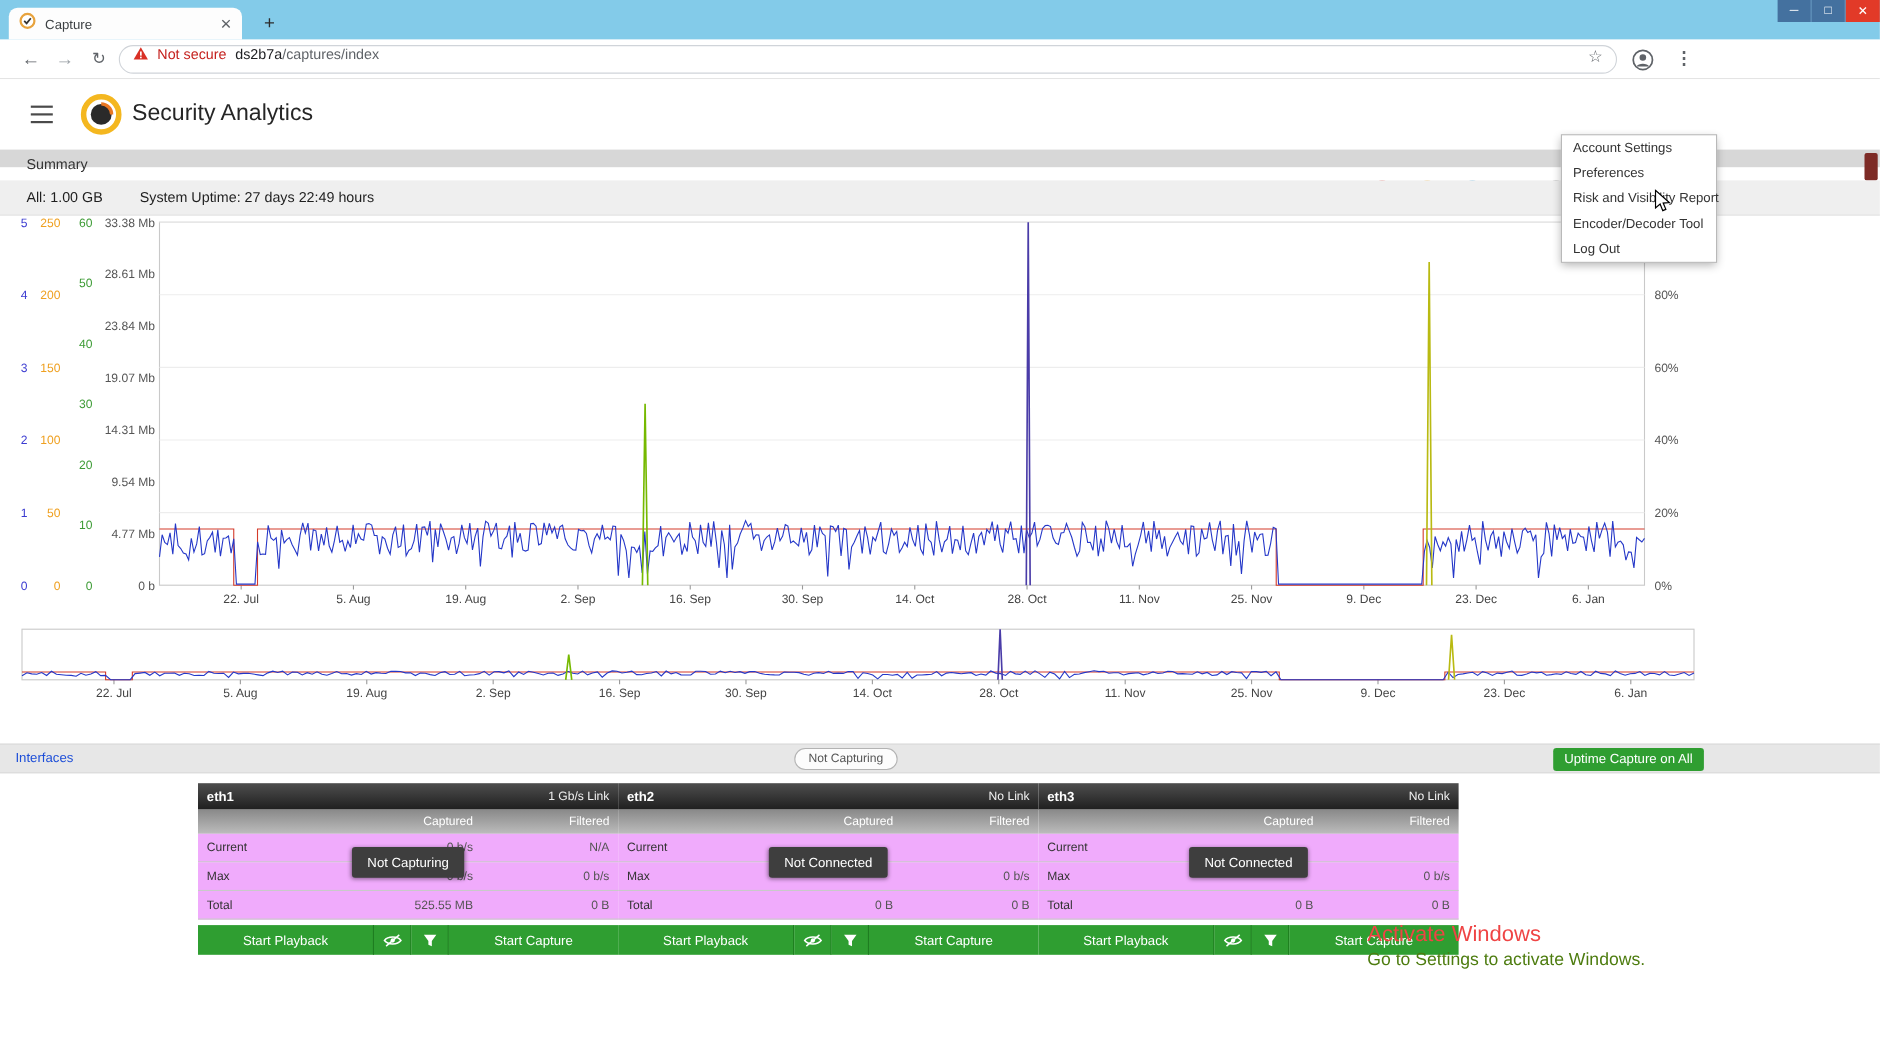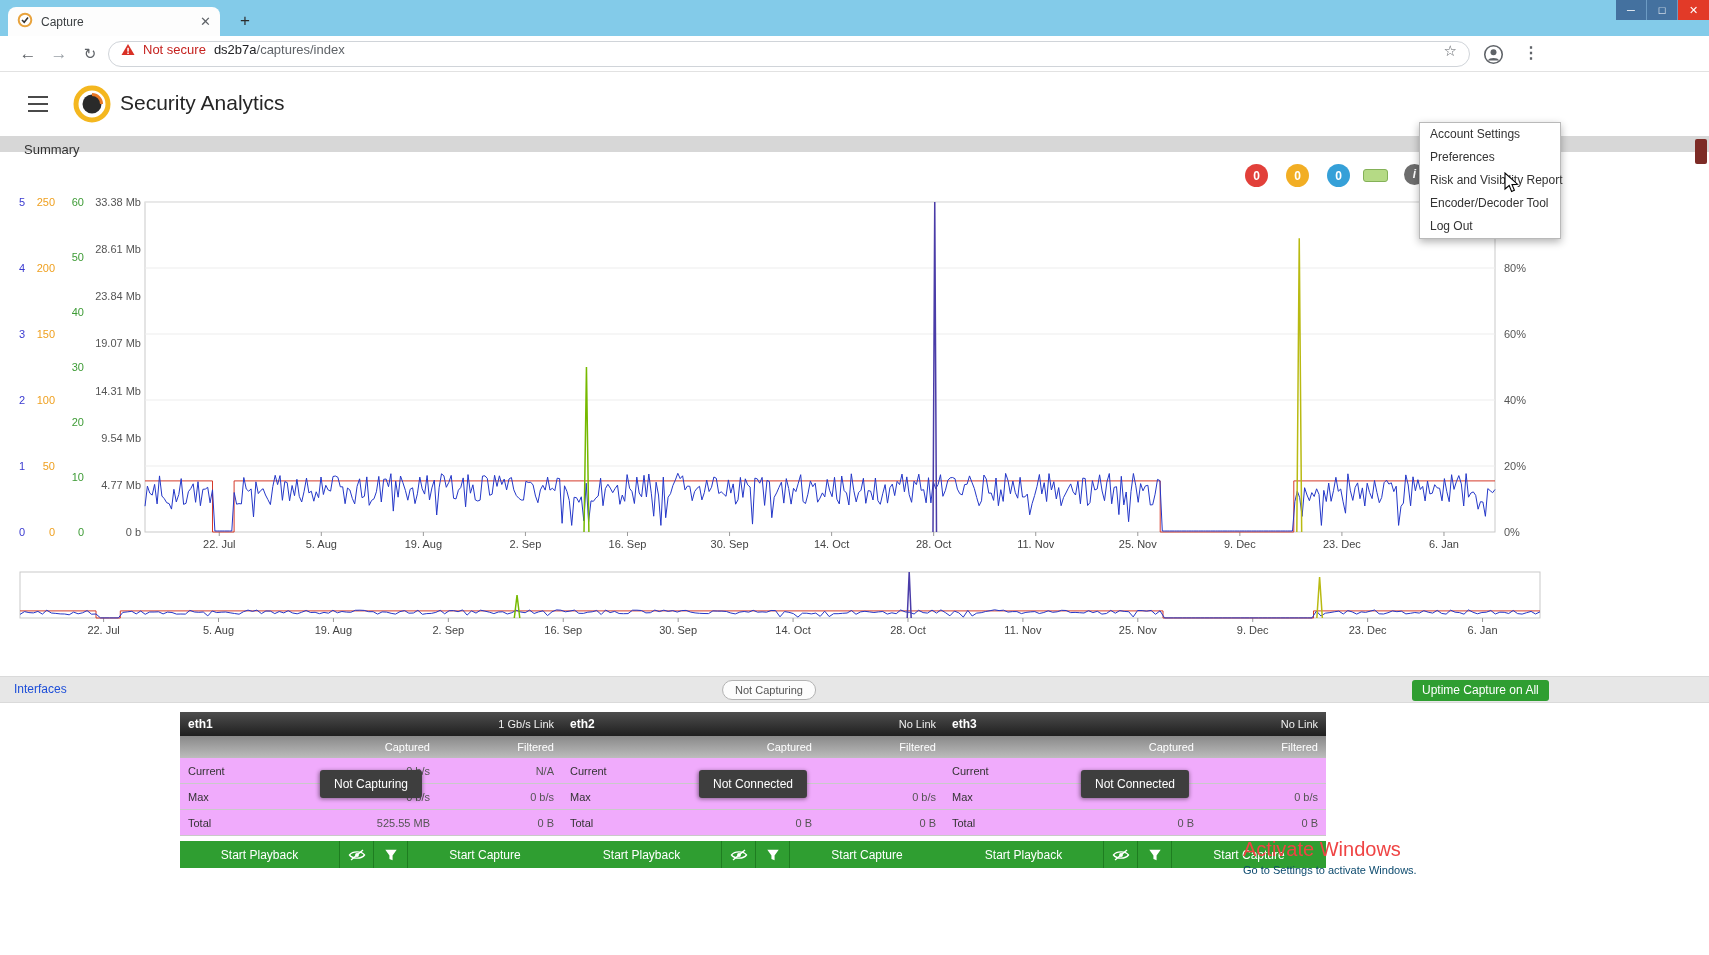--- a/index.html
+++ b/index.html
@@ -75,21 +75,21 @@
 .card-row .val{text-align:right;padding-right:8px;color:#555}
 .card-footer{margin-top:5px;display:flex;height:27px}
 .gbtn{background:#2f9e31;color:#fff;font-size:12px;display:flex;align-items:center;justify-content:center;border-right:1px solid #1e7d20}
 .gbtn.play{width:160px}
 .gbtn.icon{width:34px}
 .gbtn.cap{flex:1;border-right:none}
 .overlay-btn{position:absolute;left:50%;top:58px;transform:translateX(-50%);background:#3e3e3e;border-radius:3px;color:#fff;font-size:12px;padding:7px 14px;box-shadow:0 1px 4px rgba(0,0,0,.45);white-space:nowrap;z-index:5}
 
 
 .wm1{position:absolute;left:1243px;top:838px;font-size:20px;color:#ef4444;z-index:60;pointer-events:none}
-.wm2{position:absolute;left:1243px;top:864px;font-size:11px;color:#0c4a6e;z-index:60;pointer-events:none}
+.wm2{position:absolute;left:1243px;top:864px;font-size:16px;color:#4d7c0f;z-index:60;pointer-events:none}
 </style>
 </head>
 <body>
 
 <div class="screen">
 
   <div class="titlebar">
     <div class="tab">
       <span>
         <svg width="16" height="16">
@@ -172,20 +172,24 @@
       <svg width="16" height="22" viewBox="0 0 16 22">
           <path d="M1 1 L1 17 L5.2 13.5 L7.6 19.5 L10.4 18.3 L8 12.6 L13.5 12.2 Z" fill="#fff" stroke="#000" stroke-width="1.1"></path>
         </svg>
     </div>
   </div>
 
   <div class="summarybar">
     <span class="lbl">Summary</span>
   </div>
   <div class="scroll-art"></div>
+  <div class="statsbar">
+    <span class="stat-all">All: 1.00 GB</span>
+    <span class="stat-uptime">System Uptime: 27 days 22:49 hours</span>
+  </div>
 
   <svg id="mainChart" class="chartsvg" width="1560" height="356">
       <rect x="145" y="6" width="1350" height="330" fill="#fff" stroke="#c9c9c9"></rect>
       <line x1="145" y1="270" x2="1495" y2="270" stroke="#ededed"></line>
       <line x1="145" y1="204" x2="1495" y2="204" stroke="#ededed"></line>
       <line x1="145" y1="138" x2="1495" y2="138" stroke="#ededed"></line>
       <line x1="145" y1="72" x2="1495" y2="72" stroke="#ededed"></line>
       <line x1="145" y1="6" x2="1495" y2="6" stroke="#ededed"></line>
       <text x="25" y="340" text-anchor="end" fill="#3a3ad0" font-size="11">0</text>
       <text x="25" y="274" text-anchor="end" fill="#3a3ad0" font-size="11">1</text>

